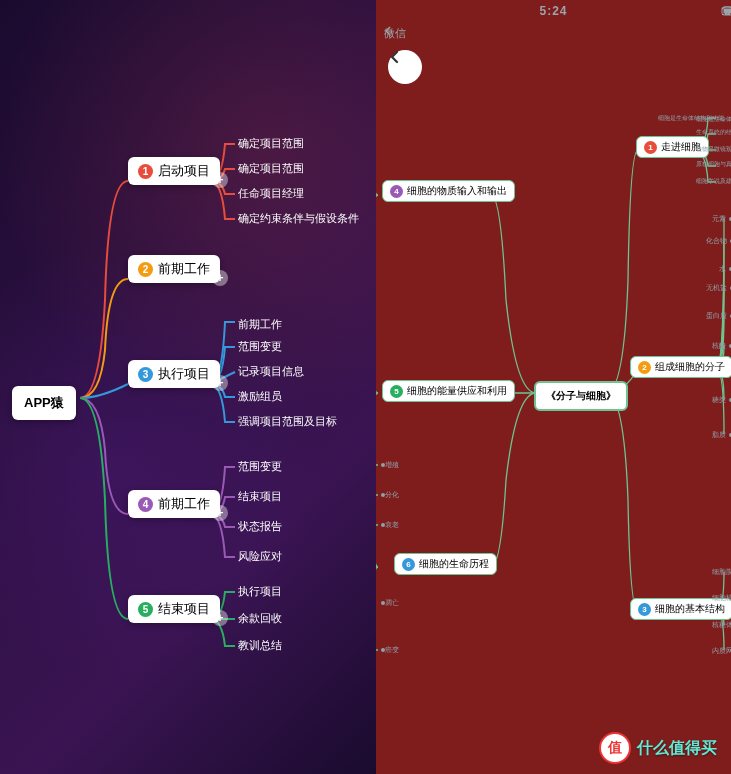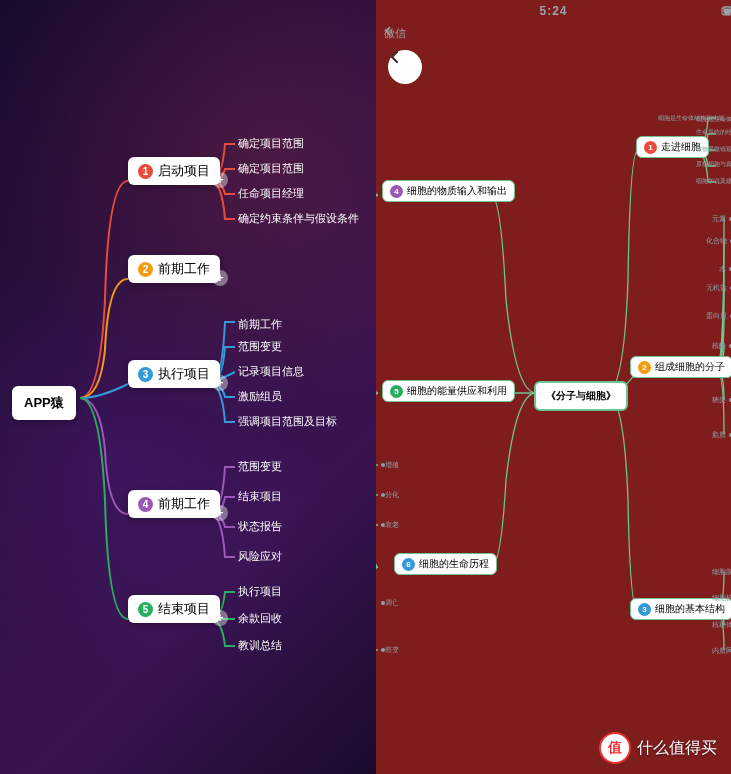--- a/index.html
+++ b/index.html
@@ -28,21 +28,21 @@
 .rnode{position:absolute;background:#fff;border:1.5px solid #6ec490;border-radius:6px;padding:3px 7px;font-size:10px;display:flex;align-items:center;gap:4px;white-space:nowrap}
 .rnode.ctr{font-weight:600;padding:6px 10px;border-width:2px}
 .rbadge{display:inline-flex;width:13px;height:13px;border-radius:50%;align-items:center;justify-content:center;font-size:8px;color:#fff;font-weight:600}
 .rleaf{position:absolute;color:#8fa0a8;font-size:7px;white-space:nowrap}
 .dot{display:inline-block;width:4px;height:4px;border-radius:50%;background:#8fa0a8;margin-left:3px;vertical-align:middle}
 .fab{position:absolute;right:18px;bottom:50px;width:48px;height:48px;border-radius:50%;background:#ff7a3d;color:#fff;display:flex;flex-direction:column;align-items:center;justify-content:center;font-size:10px;line-height:1.2;box-shadow:0 4px 10px rgba(255,122,61,.4)}
 
 
 .wm{position:absolute;right:14px;bottom:10px;display:flex;align-items:center;gap:6px;z-index:20}
 .wm-c{width:28px;height:28px;border-radius:50%;background:#fff;border:2px solid #e33;color:#e33;display:flex;align-items:center;justify-content:center;font-size:14px;font-weight:700}
-.wm-t{color:#ffffff;font-size:16px;font-weight:400;text-shadow:0 1px 2px rgba(0,0,0,.5)}
+.wm-t{color:#5eead4;font-size:16px;font-weight:700;text-shadow:0 1px 2px rgba(0,0,0,.5)}
 </style>
 </head>
 <body>
 
 <div class="left">
 <svg width="376" height="774">
 <g fill="none" stroke-width="2">
 <path d="M80 398 Q100 398 105 300 Q108 181 128 181" stroke="#e74c3c"></path>
 <path d="M80 398 Q100 398 105 350 Q108 279 128 279" stroke="#f39c12"></path>
 <path d="M80 398 Q100 398 128 384" stroke="#3498db"></path>

